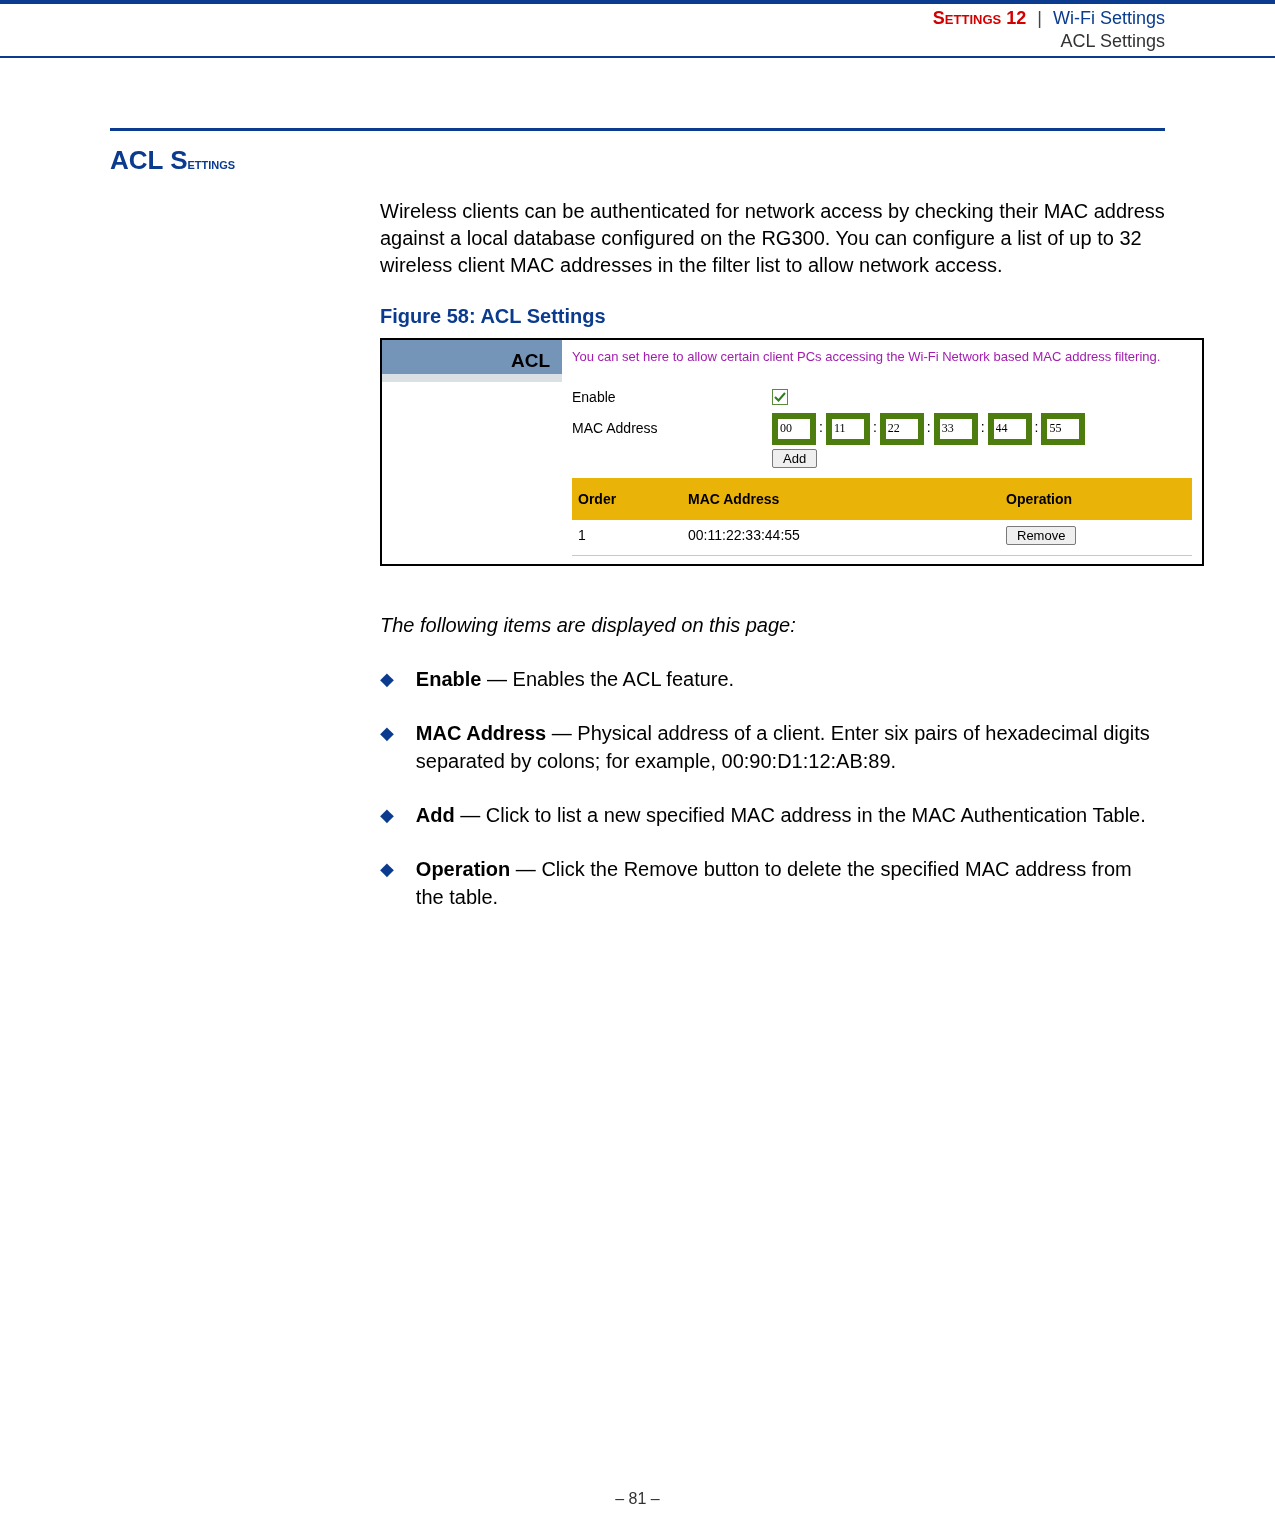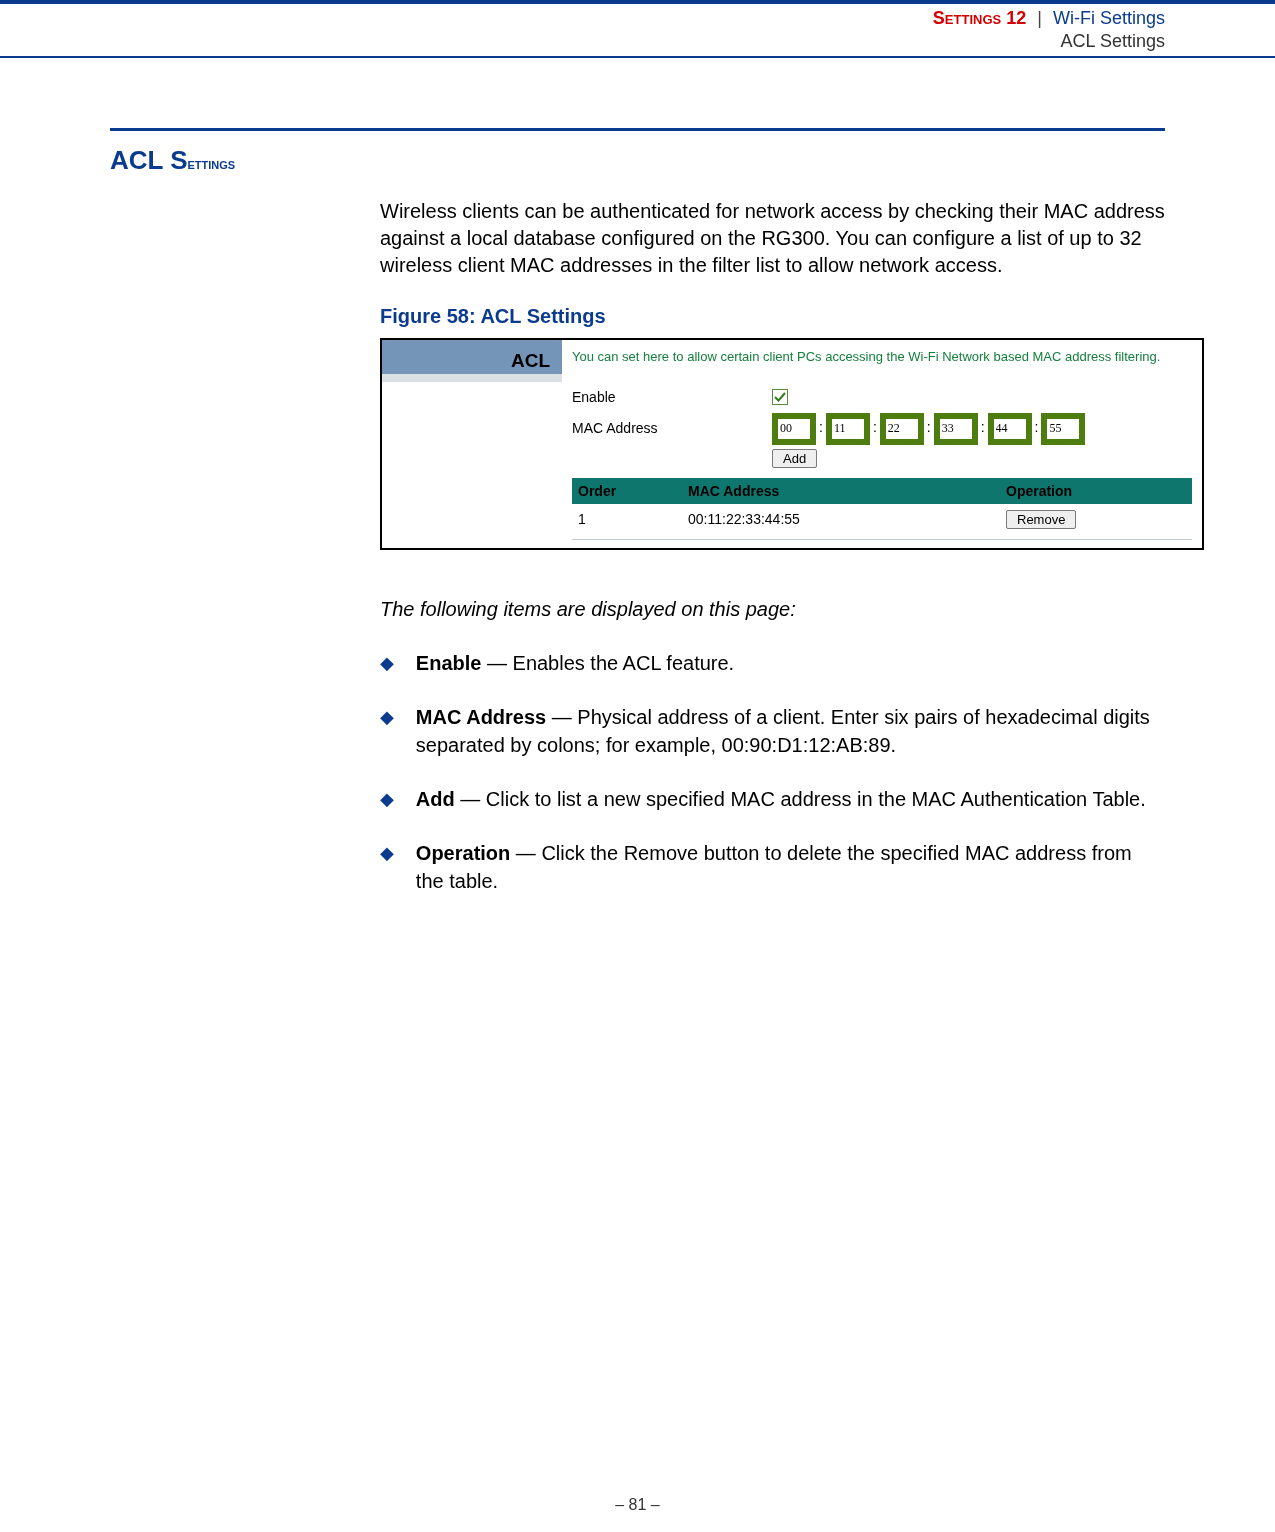--- a/index.html
+++ b/index.html
@@ -104,21 +104,21 @@
   }
   .acl-side.blank {
     background: #dbe0e5;
   }
   .acl-right {
     flex: 1;
     padding: 8px 10px;
     box-sizing: border-box;
   }
   .acl-hint {
-    color: #15803d;
+    color: #a21caf;
     font-size: 13px;
     white-space: nowrap;
   }
   .acl-form-row {
     display: flex;
     align-items: center;
     margin-top: 6px;
   }
   .acl-label {
     width: 200px;
@@ -150,24 +150,24 @@
     border: 1px solid #7a7a7a;
     background: #efefef;
     padding: 1px 10px;
     font-size: 13px;
     font-family: Tahoma, Arial, sans-serif;
     border-radius: 2px;
     cursor: pointer;
   }
   .acl-table-head {
     display: flex;
-    background: #0f766e;
+    background: #eab308;
     font-weight: bold;
     font-size: 14px;
-    padding: 4px 6px;
+    padding: 12px 6px;
     margin-top: 10px;
   }
   .col-order { width: 110px; }
   .col-mac { flex: 1; }
   .col-op { width: 180px; }
   .acl-table-row {
     display: flex;
     padding: 6px 6px;
     font-size: 14px;
     align-items: center;
@@ -196,21 +196,21 @@
     font-size: 18px;
     margin-right: 22px;
     margin-top: 2px;
     flex-shrink: 0;
   }
   .bullet-body b {
     font-weight: bold;
   }
   .page-num {
     position: absolute;
-    bottom: 18px;
+    bottom: 24px;
     left: 0;
     width: 100%;
     text-align: center;
     font-size: 16px;
     color: #333;
   }
 </style>
 </head>
 <body>
 

